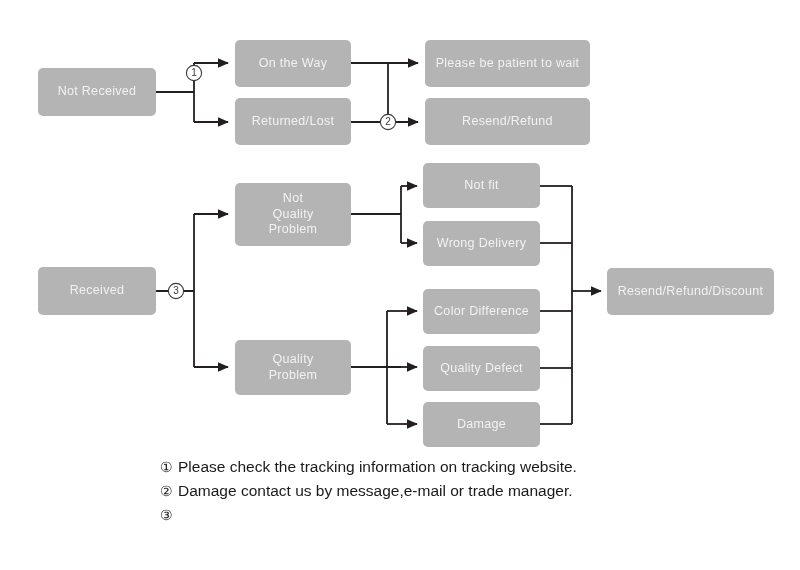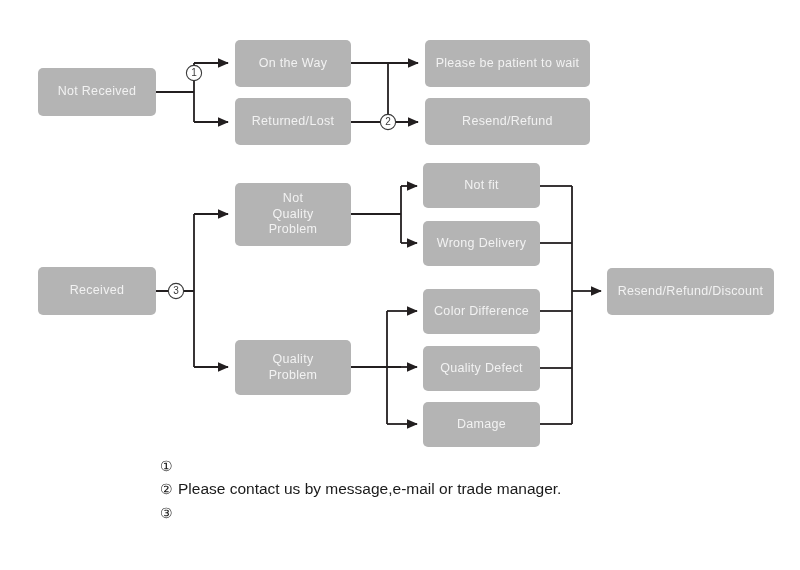--- a/index.html
+++ b/index.html
@@ -194,22 +194,23 @@
         <g>
           <circle class="marker-circle" cx="176" cy="291" r="7.6"></circle>
           <text class="marker-num" x="176" y="291.5">3</text>
         </g>
       </g>
   </svg>
 
   <div class="notes">
     <div class="note-line">
       <span class="note-marker">①</span>
+      <span class="note-text">Please check the tracking information on tracking website.</span>
     </div>
     <div class="note-line">
       <span class="note-marker">②</span>
-      <span class="note-text">Please contact us by message,e-mail or trade manager.</span>
+      <span class="note-text">Damage contact us by message,e-mail or trade manager.</span>
     </div>
     <div class="note-line">
       <span class="note-marker">③</span>
     </div>
   </div>
 </div>
 
 </body></html>

